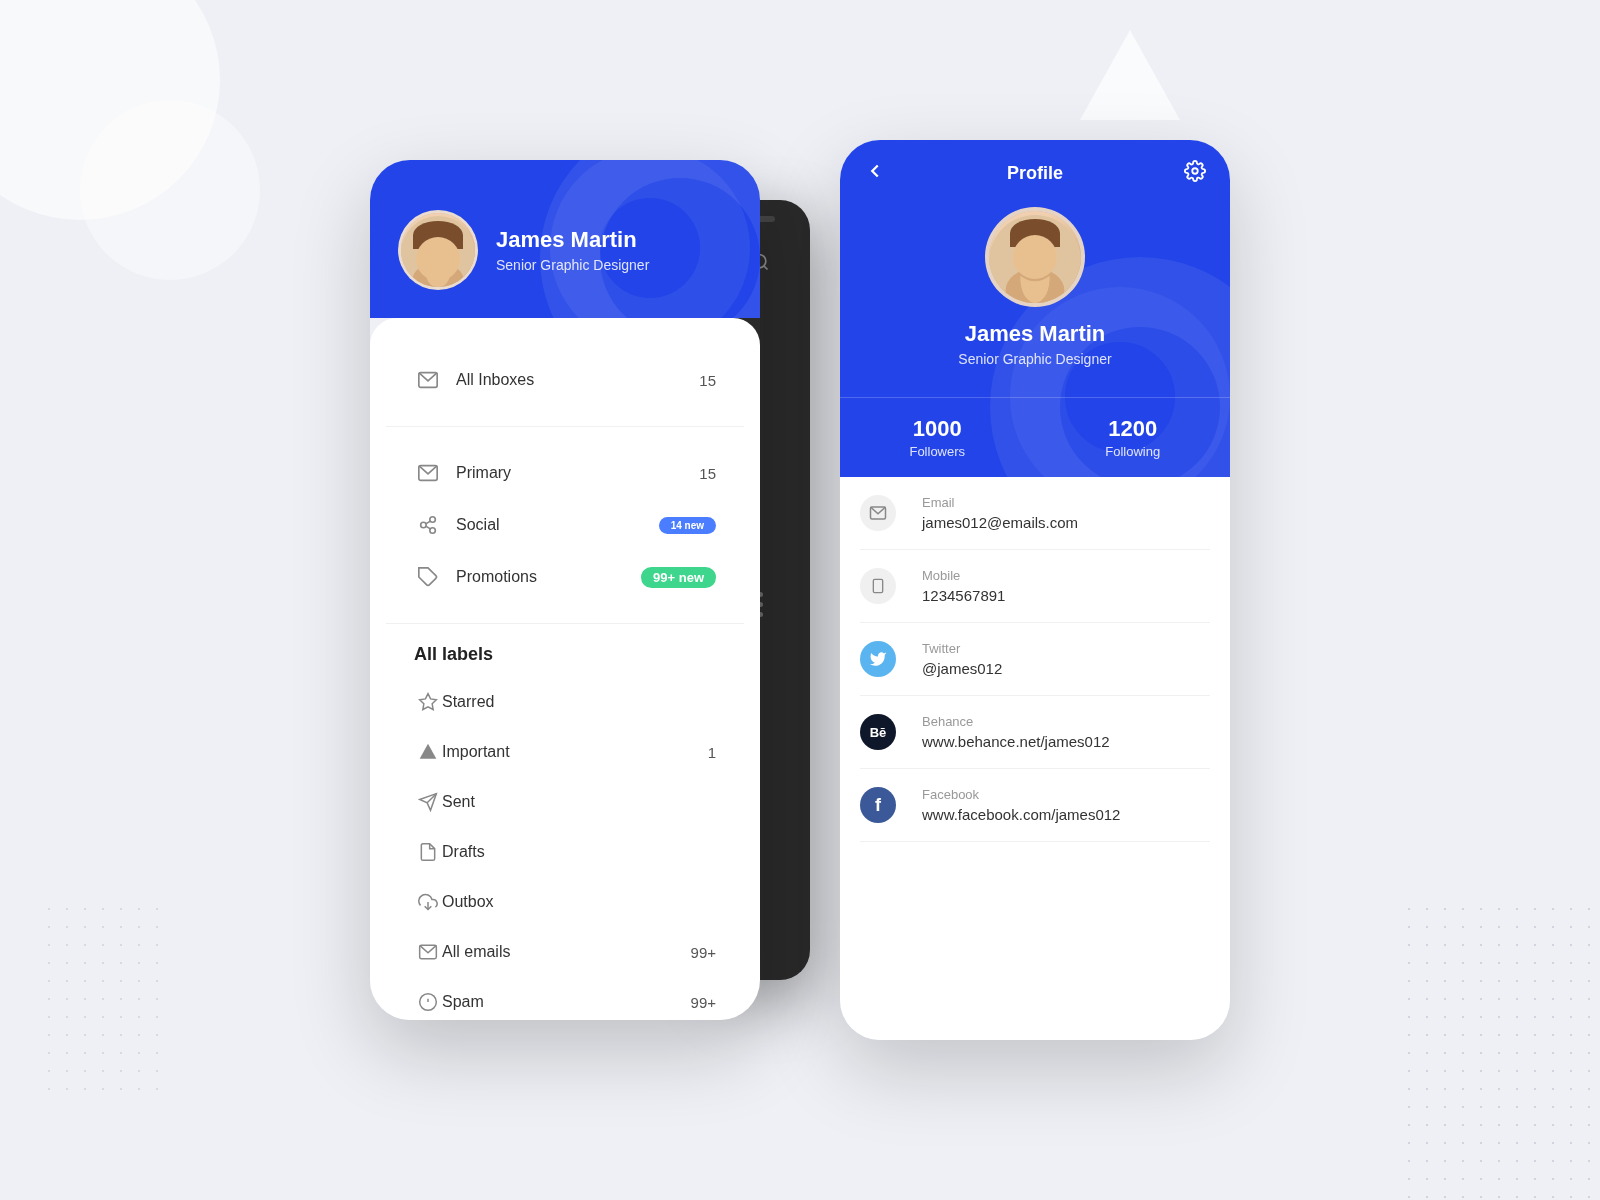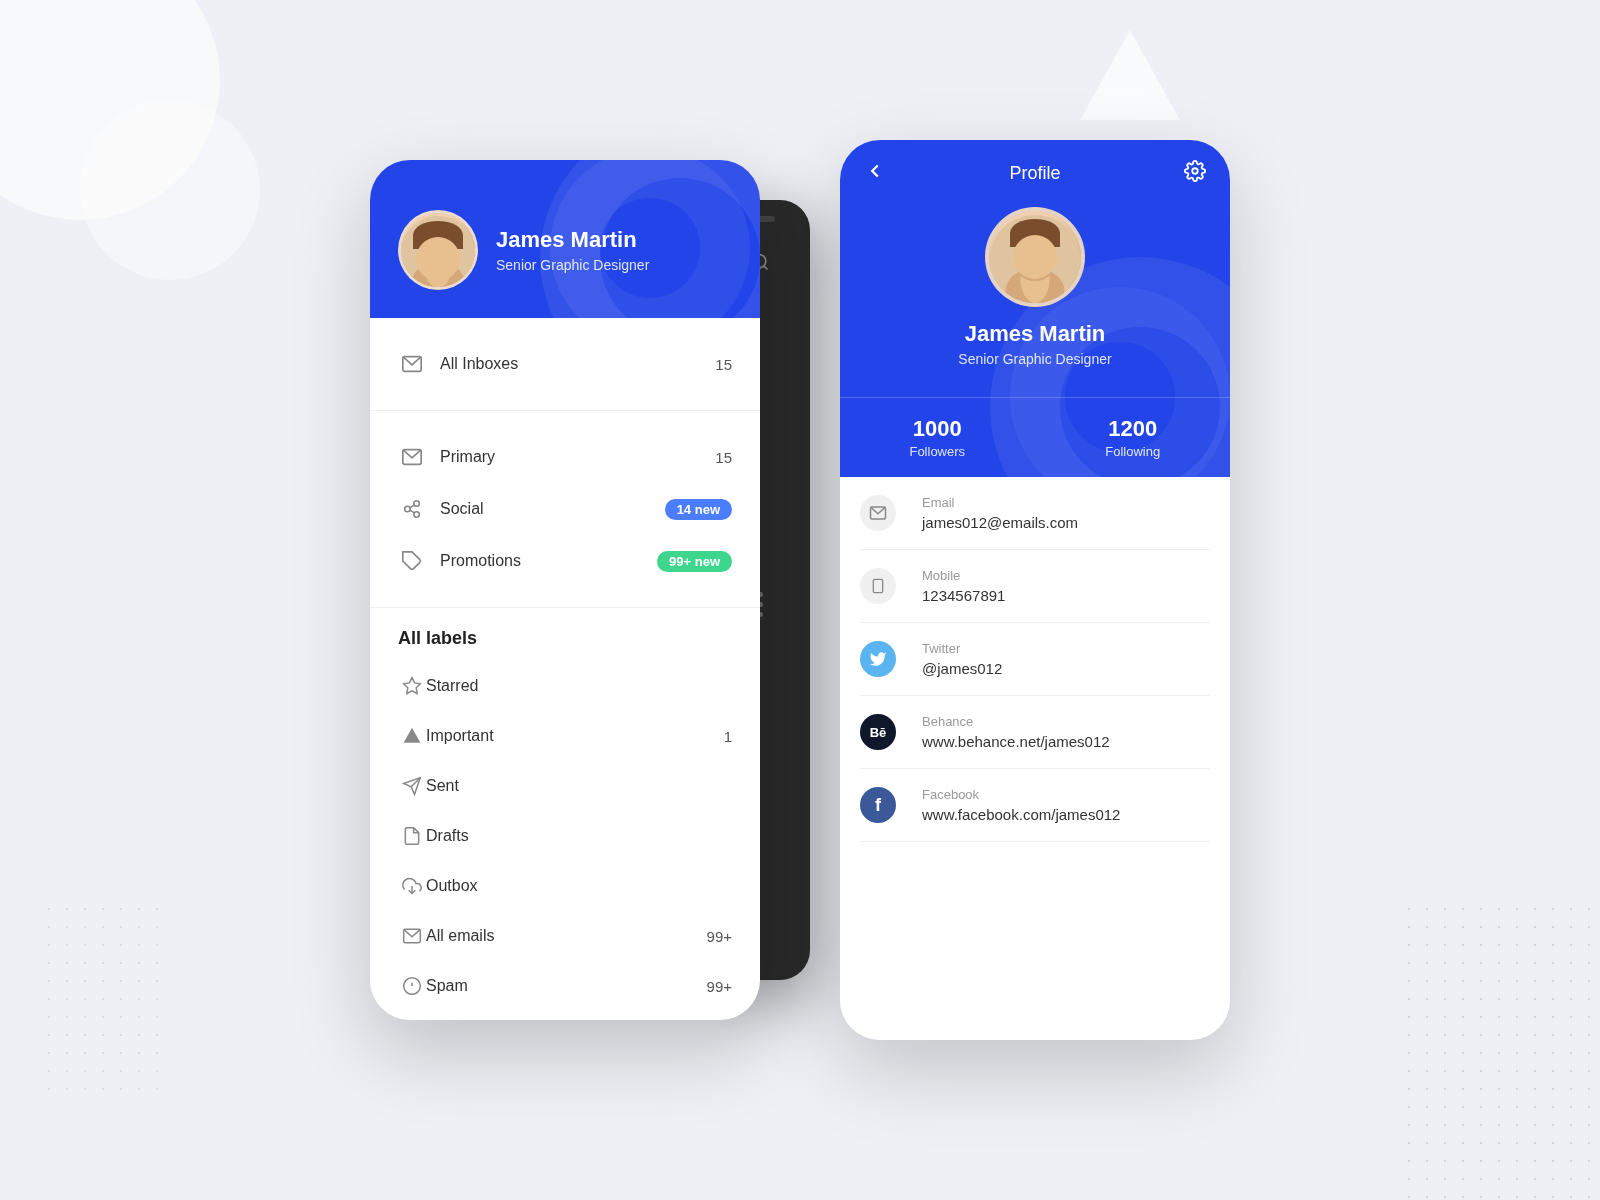--- a/index.html
+++ b/index.html
@@ -108,21 +108,22 @@
     }
     .phone1-user-info { color: white; }
     .phone1-user-name { font-size: 22px; font-weight: 700; }
     .phone1-user-title { font-size: 14px; opacity: 0.85; margin-top: 4px; }
 
     
     .phone1-body {
       background: white;
       flex: 1;
       overflow-y: auto;
-      padding: 0;
+      padding: 16px;
+      border-radius: 27px;
     }
     .phone1-body::-webkit-scrollbar { display: none; }
 
     
     .inbox-section {
       padding: 20px 28px;
       border-bottom: 1px solid #f0f0f0;
     }
     .inbox-item {
       display: flex;
@@ -152,21 +153,21 @@
       border-radius: 20px;
       padding: 3px 12px;
       font-size: 13px;
       font-weight: 600;
     }
     .badge-blue {
       background: #4a7dff;
       color: white;
       border-radius: 20px;
       padding: 3px 12px;
-      font-size: 13px;
+      font-size: 10px;
       font-weight: 600;
     }
 
     
     .labels-section { padding: 20px 28px; }
     .labels-title { font-size: 18px; font-weight: 700; color: #222; margin-bottom: 12px; }
     .label-item {
       display: flex;
       align-items: center;
       padding: 11px 0;
@@ -249,21 +250,21 @@
       z-index: 2;
     }
     .phone2-back-btn {
       color: white;
       font-size: 20px;
       cursor: pointer;
     }
     .phone2-title {
       color: white;
       font-size: 18px;
-      font-weight: 400;
+      font-weight: 700;
     }
     .phone2-settings-btn {
       color: white;
       font-size: 18px;
       cursor: pointer;
     }
 
     
     .phone2-profile-area {
       display: flex;

